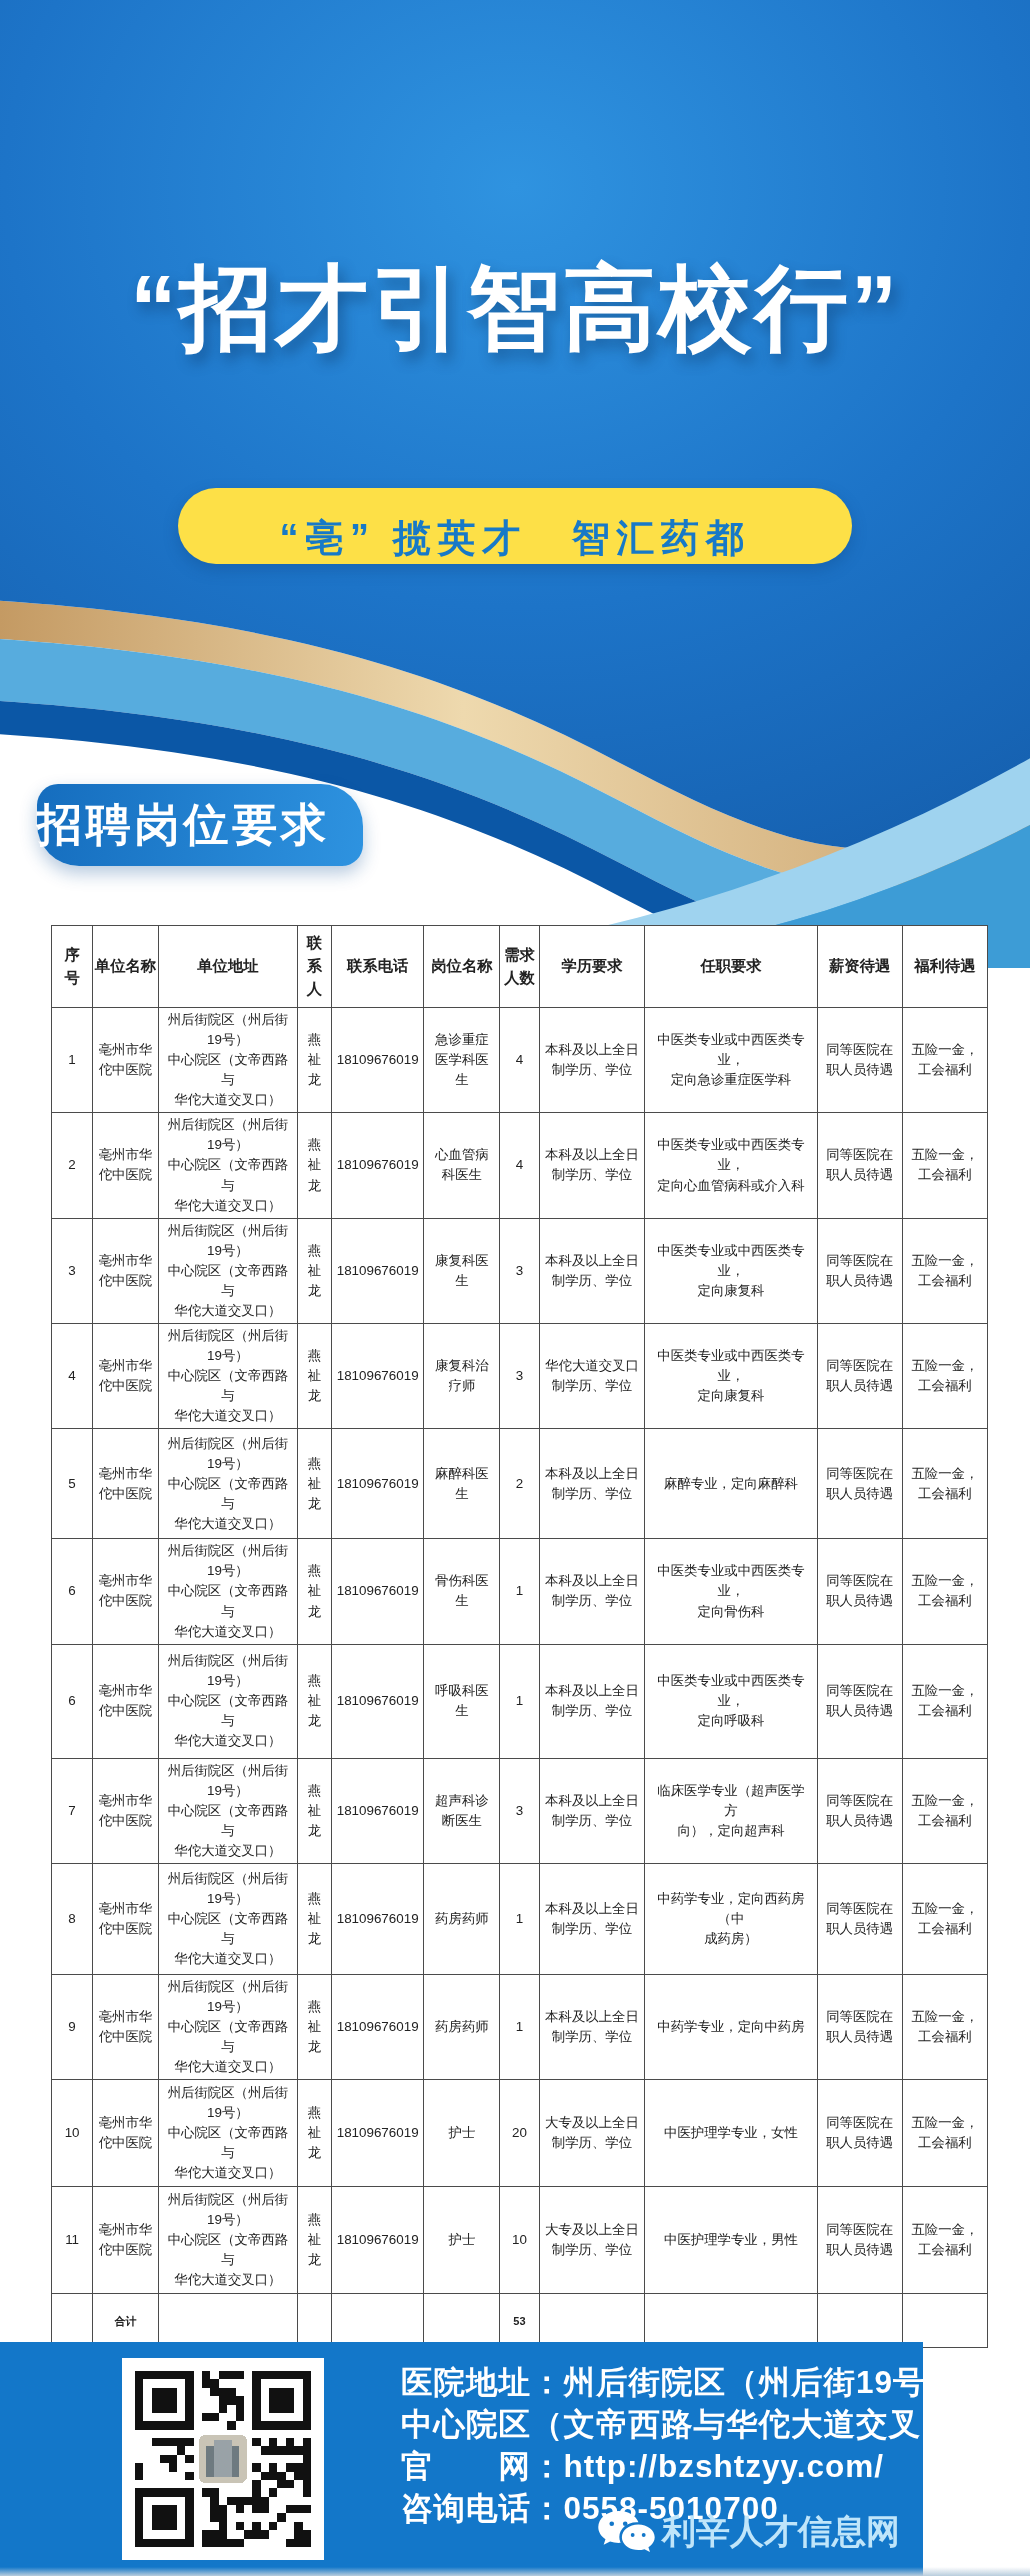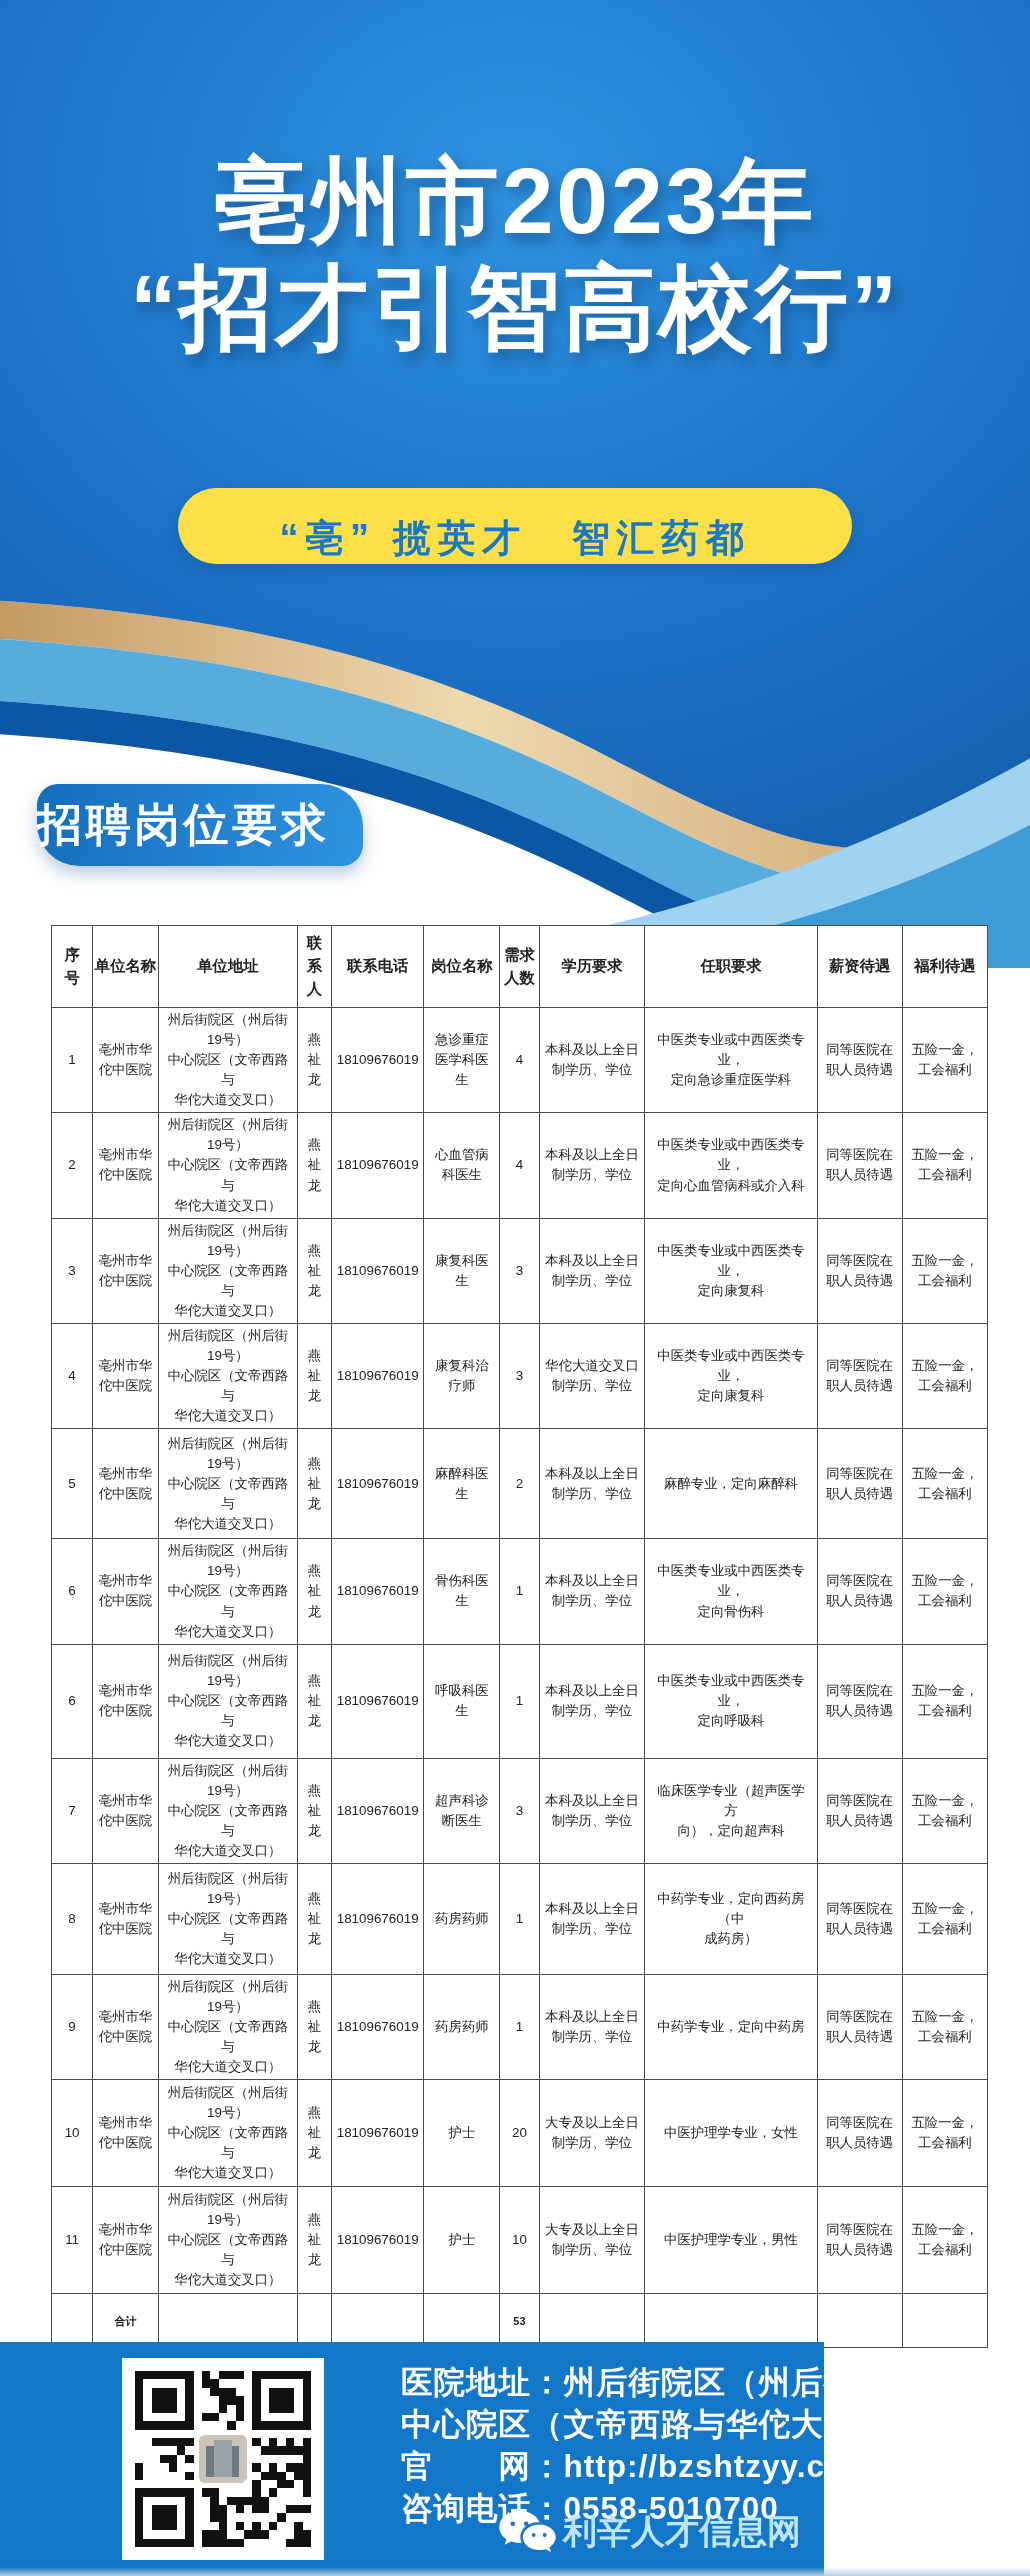--- a/index.html
+++ b/index.html
@@ -27,21 +27,21 @@
   
   table#jobs{position:absolute;left:51px;top:925px;width:937px;border-collapse:collapse;table-layout:fixed;
     background:#fff;color:#222;font-size:13.4px}
   #jobs th,#jobs td{border:1px solid #4b4b4b;text-align:center;vertical-align:middle;
     white-space:pre-line;padding:1.9px 2.9px;line-height:1.5;overflow:hidden}
   #jobs thead th{font-size:15.3px;font-weight:bold;height:82px;padding:1.9px 1px;border-bottom-width:1.9px}
   #jobs td.req{text-align:center;padding:3.8px 9.5px}
   #jobs tfoot td{height:54px;font-size:11px;font-weight:bold}
 
   
-  .footer{position:absolute;left:0;top:2342px;width:824px;height:234px;background:#1377c9}
+  .footer{position:absolute;left:0;top:2342px;width:923px;height:234px;background:#1377c9}
   .qr-frame{position:absolute;left:122px;top:16px;width:202px;height:202px;background:#fff;padding:13.4px}
   .qr-frame svg{width:176px;height:176px;display:block;fill:#111}
   .contact-lines{position:absolute;left:401px;top:19px;color:#fff;font-weight:bold;font-size:31.5px;
     line-height:42px;letter-spacing:1px;white-space:nowrap}
   .wechat{position:absolute;right:23px;bottom:17px;display:flex;gap:6px;
     color:#bfe5fa;font-size:34px;font-weight:bold;white-space:nowrap}
   .wechat svg{width:59px;height:50px}
   .bottom-strip{position:absolute;left:0;bottom:0;width:100%;height:9.5px;
     background:linear-gradient(180deg,rgba(255,255,255,0),#b9cddd)}
 </style>
@@ -67,21 +67,20 @@
     <path d="M0,630 C300,650 480,710 650,800 C800,878 930,940 1080,833 L1080,873 C930,980 800,918 650,840 C480,750 300,690 0,670 Z" fill="url(#goldGrad)"></path>
     <path d="M0,670 C300,690 480,750 650,840 C800,918 930,980 1080,873 L1080,938 C930,1045 800,983 650,905 C480,815 300,755 0,735 Z" fill="#57acde"></path>
     <path d="M0,735 C300,755 480,815 650,905 C800,983 930,1045 1080,938 L1080,973 C930,1080 800,1018 650,940 C480,850 300,790 0,770 Z" fill="#0b57a6"></path>
 
     <path d="M0,0 H1080 V833 C930,940 800,878 650,800 C480,710 300,650 0,630 Z" fill="url(#bgGrad)"></path>
 
     <path d="M340,1015 C600,998 850,925 1080,795 L1080,865 C850,985 620,1024 400,1017 Z" fill="#9fd3ef"></path>
     <path d="M400,1017 C620,1024 850,985 1080,865 L1080,1015 H400 Z" fill="#3d9cd6"></path>
   </svg>
 
-  <div class="title-line" id="title1">亳州市2023年</div>
   <div class="title-line" id="title2">“招才引智高校行”</div>
 
   <div class="slogan-pill">
     <span>“亳” 揽英才　智汇药都</span>
   </div>
 
   <div class="section-badge">
     <span>招聘岗位要求</span>
   </div>
 

